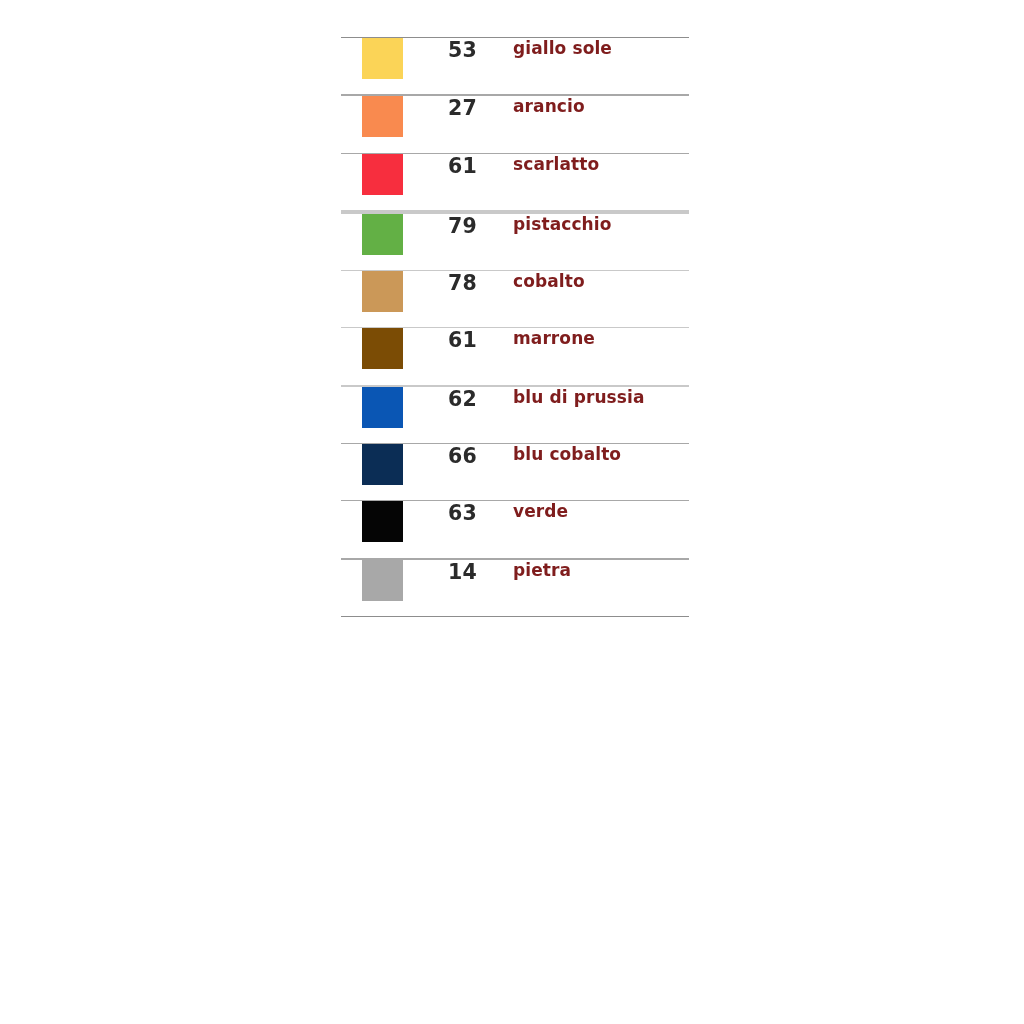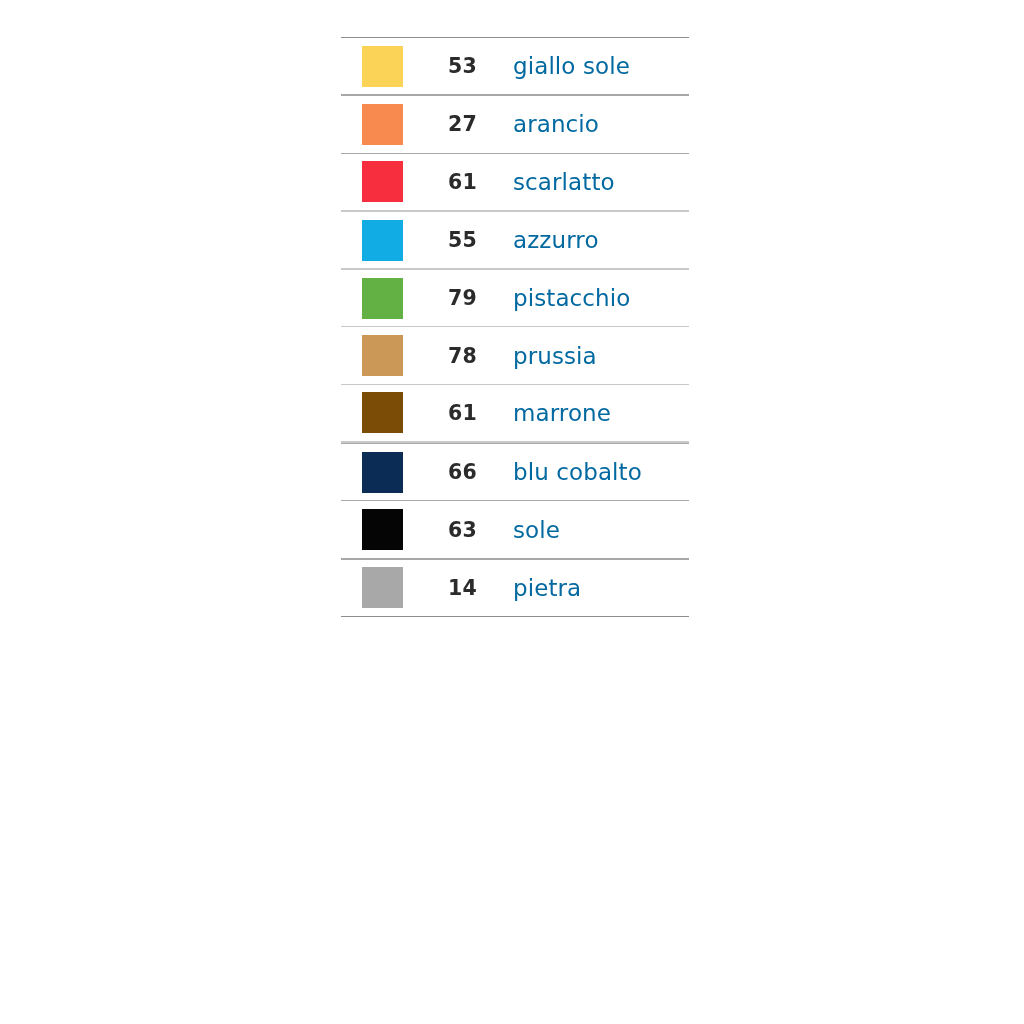--- a/index.html
+++ b/index.html
@@ -29,21 +29,21 @@
   }
   .table-rule.light {
     border-top: 1.2px solid #c9c9c9;
   }
   .table-rule.medium {
     border-top: 1.4px solid #a8a8a8;
   }
 
   .color-row {
     display: flex;
-    align-items: center;
+    align-items: flex-start;
     height: 56.3px;
     box-sizing: border-box;
   }
 
   .swatch-cell {
     width: 64px;
     display: flex;
     justify-content: flex-start;
     align-items: center;
     padding-left: 21px;
@@ -62,23 +62,23 @@
     padding-right: 0px;
     box-sizing: border-box;
     font-size: 20.5px;
     font-weight: bold;
     color: #2b2b2b;
     letter-spacing: 0.2px;
   }
 
   .name-cell {
     padding-left: 36px;
-    font-size: 23px;
-    font-weight: 400;
-    color: #0369a1;
+    font-size: 17px;
+    font-weight: 700;
+    color: #7f1d1d;
     letter-spacing: 0.1px;
     white-space: nowrap;
   }
 </style>
 </head>
 <body>
 
 <div id="color-table">
 
 <div class="table-rule"></div>
@@ -101,69 +101,69 @@
     <div class="table-rule medium"></div>
     <div class="color-row">
       <div class="swatch-cell">
         <span class="swatch" style="background-color: rgb(247, 46, 62);"></span>
       </div>
       <div class="code-cell">61</div>
       <div class="name-cell">scarlatto</div>
     </div>
     <div class="table-rule light"></div>
     <div class="table-rule light"></div>
-    <div class="color-row">
-      <div class="swatch-cell">
-        <span class="swatch" style="background-color: rgb(18, 172, 228);"></span>
-      </div>
-      <div class="code-cell">55</div>
-      <div class="name-cell">azzurro</div>
-    </div>
     <div class="table-rule light"></div>
     <div class="table-rule light"></div>
     <div class="color-row">
       <div class="swatch-cell">
         <span class="swatch" style="background-color: rgb(99, 176, 69);"></span>
       </div>
       <div class="code-cell">79</div>
       <div class="name-cell">pistacchio</div>
     </div>
     <div class="table-rule light"></div>
     <div class="color-row">
       <div class="swatch-cell">
         <span class="swatch" style="background-color: rgb(203, 152, 88);"></span>
       </div>
       <div class="code-cell">78</div>
-      <div class="name-cell">prussia</div>
+      <div class="name-cell">cobalto</div>
     </div>
     <div class="table-rule light"></div>
     <div class="color-row">
       <div class="swatch-cell">
         <span class="swatch" style="background-color: rgb(123, 76, 5);"></span>
       </div>
       <div class="code-cell">61</div>
       <div class="name-cell">marrone</div>
     </div>
     <div class="table-rule light"></div>
     <div class="table-rule light"></div>
+    <div class="color-row">
+      <div class="swatch-cell">
+        <span class="swatch" style="background-color: rgb(10, 86, 180);"></span>
+      </div>
+      <div class="code-cell">62</div>
+      <div class="name-cell">blu di prussia</div>
+    </div>
     <div class="table-rule medium"></div>
     <div class="color-row">
       <div class="swatch-cell">
         <span class="swatch" style="background-color: rgb(11, 45, 85);"></span>
       </div>
       <div class="code-cell">66</div>
       <div class="name-cell">blu cobalto</div>
     </div>
     <div class="table-rule medium"></div>
     <div class="color-row">
       <div class="swatch-cell">
         <span class="swatch" style="background-color: rgb(5, 5, 5);"></span>
       </div>
       <div class="code-cell">63</div>
-      <div class="name-cell">sole</div>
+      <div class="name-cell">verde</div>
     </div>
     <div class="table-rule medium"></div>
     <div class="table-rule medium"></div>
     <div class="color-row">
       <div class="swatch-cell">
         <span class="swatch" style="background-color: rgb(168, 168, 168);"></span>
       </div>
       <div class="code-cell">14</div>
       <div class="name-cell">pietra</div>
     </div>

